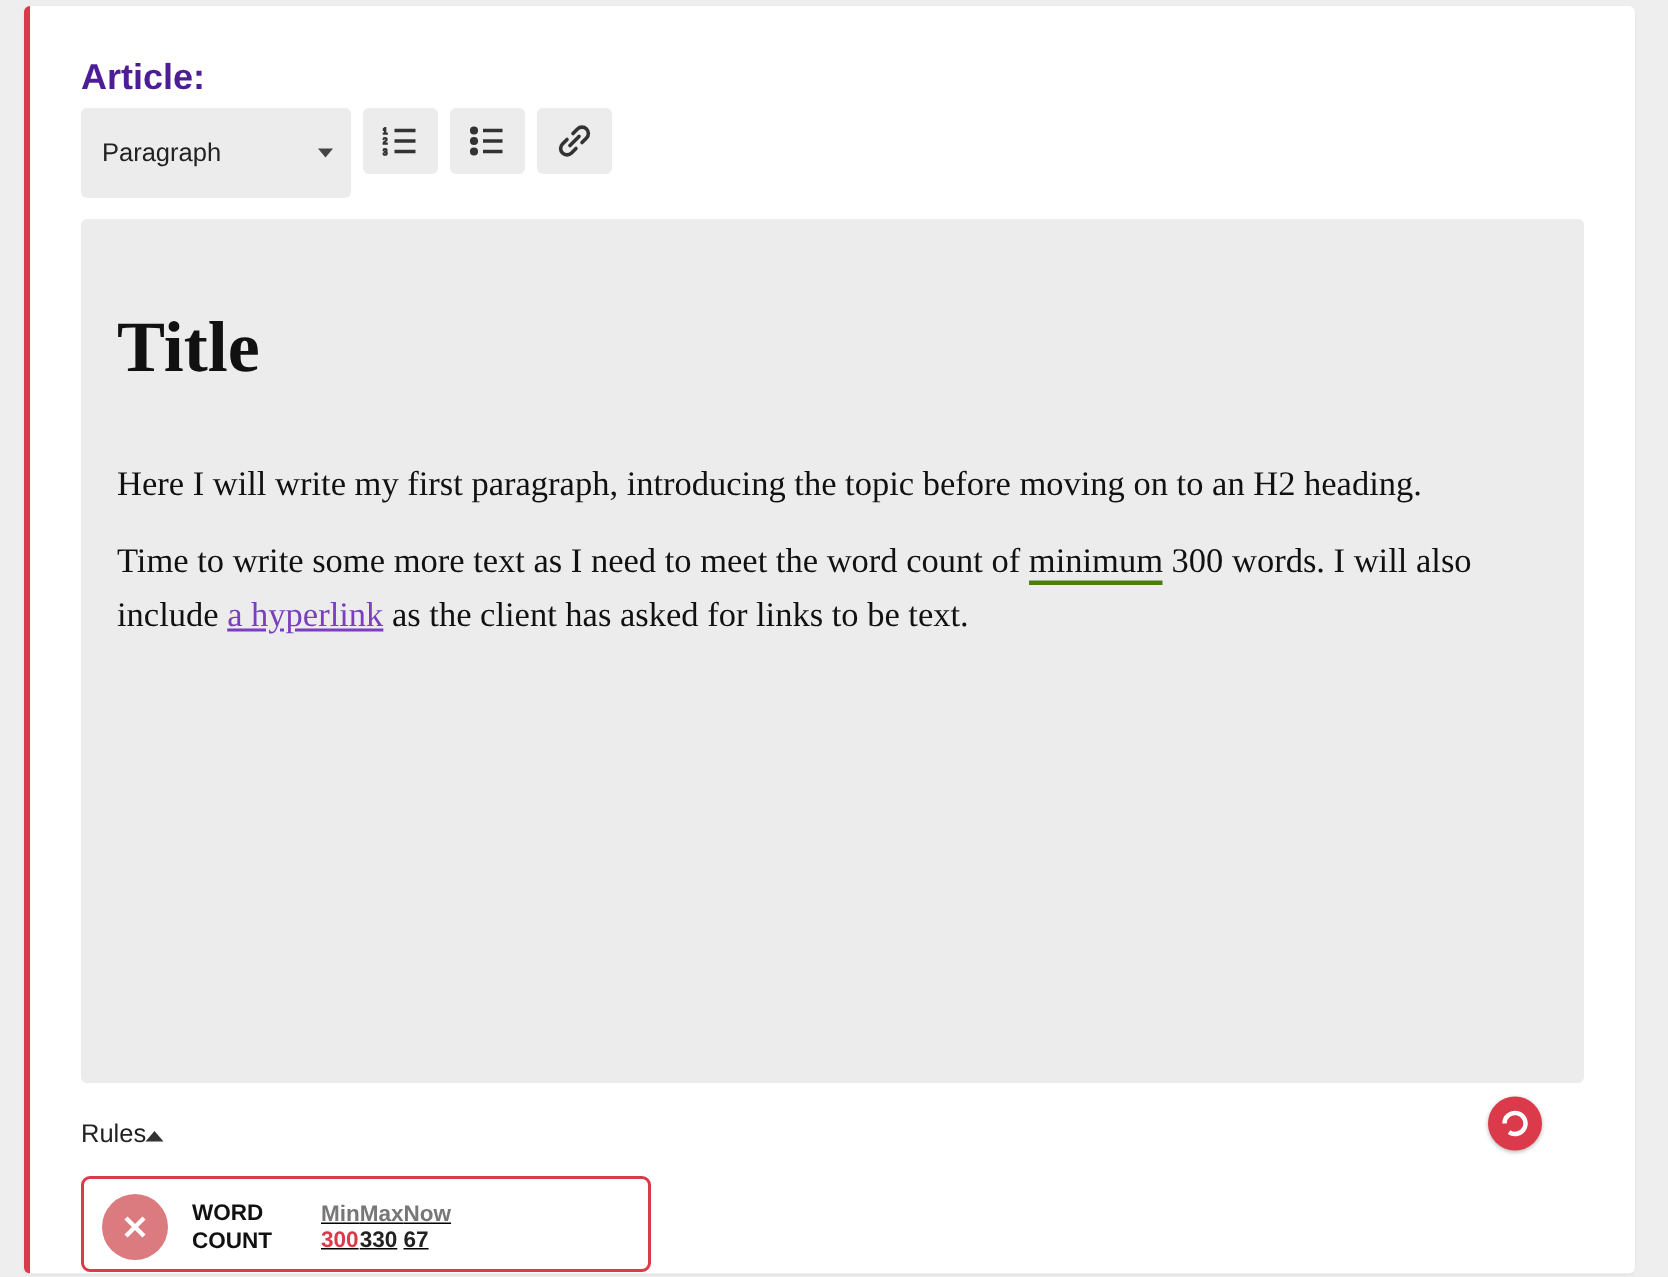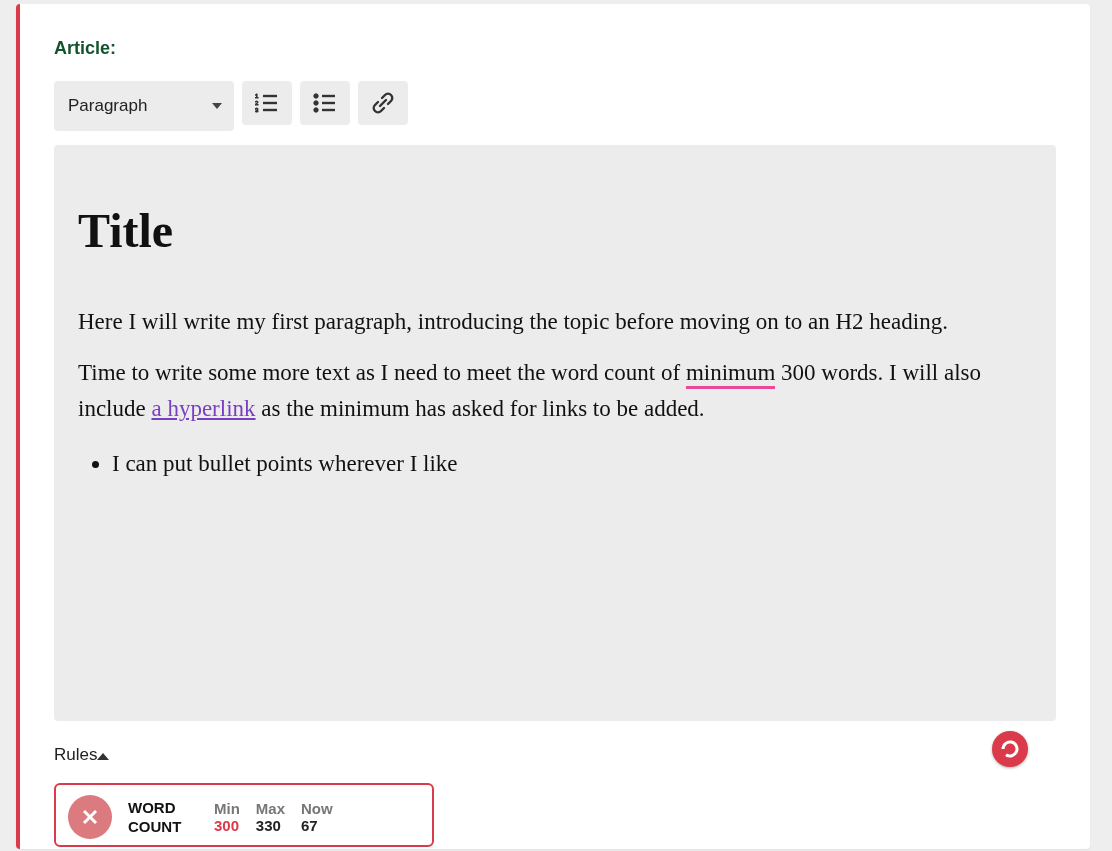--- a/index.html
+++ b/index.html
@@ -17,37 +17,37 @@
     margin: 4px 22px 0 16px;
     background: #ffffff;
     border-radius: 4px;
     border-left: 4px solid #da3a4a;
     padding: 34px 34px 20px 34px;
     height: 845px;
     box-shadow: 0 1px 2px rgba(0,0,0,0.06);
   }
   .label {
     font-weight: 700;
-    font-size: 18px;
-    color: #14532d;
-    margin-bottom: 22px;
+    font-size: 24px;
+    color: #4c1d95;
+    margin-bottom: 6px;
   }
   .toolbar {
     display: flex;
     gap: 8px;
     margin-bottom: 14px;
   }
   .dropdown {
     display: flex;
     align-items: center;
     justify-content: space-between;
     background: #ececec;
     color: #222;
     border-radius: 4px;
-    height: 50px;
+    height: 60px;
     padding: 0 12px 0 14px;
     min-width: 180px;
     font-size: 17px;
     cursor: pointer;
   }
   .dropdown .caret {
     width: 0; height: 0;
     border-left: 5px solid transparent;
     border-right: 5px solid transparent;
     border-top: 6px solid #444;
@@ -72,21 +72,21 @@
     font-size: 23px;
     line-height: 1.6;
     height: 576px;
   }
   .editor h1 { font-size: 48px; font-weight: 700; margin: 18px 0 34px 0; }
   .editor h2 { font-size: 34px; font-weight: 700; margin: 30px 0 26px 0; }
   .editor h3 { font-size: 24px; font-weight: 700; margin: 26px 0 0 0; }
   .editor p { margin: 0 0 14px 0; }
   .editor ul { margin: 18px 0 24px 34px; padding: 0; }
   .editor ul li { margin: 0; }
-  .spellerr { border-bottom: 3px solid #ec4899; padding-bottom: 1px; }
+  .spellerr { border-bottom: 3px solid #4d7c0f; padding-bottom: 1px; }
   .hyperlink { color: #7a3fbf; text-decoration: underline; cursor: pointer; }
   .fab {
     position: absolute;
     right: 62px;
     top: 727px;
     width: 36px; height: 36px;
     border-radius: 50%;
     background: #da3a4a;
     display: flex; align-items: center; justify-content: center;
     cursor: pointer;
@@ -128,22 +128,22 @@
   .rule-icon svg { stroke: #fff; stroke-width: 3; }
   .rule-title {
     font-weight: 700;
     font-size: 15px;
     color: #111;
     line-height: 1.3;
     width: 70px;
   }
   .rule-metrics {
     display: flex;
-    gap: 16px;
     font-size: 15px;
+    text-decoration: underline;
   }
   .metric { display: flex; flex-direction: column; }
   .metric .hdr { color: #777; font-weight: 700; }
   .metric .val { color: #222; font-weight: 700; }
   .metric .val.red { color: #da3a4a; }
 </style>
 </head>
 <body>
 
 <div class="card">
@@ -181,25 +181,22 @@
         <path d="M12 6 l3 -3 a4 4 0 0 1 6 6 l-3 3" stroke="#333" stroke-width="2.4" fill="none" stroke-linecap="round"></path>
         <path d="M14 16 l-3 3 a4 4 0 0 1 -6 -6 l3 -3" stroke="#333" stroke-width="2.4" fill="none" stroke-linecap="round"></path>
       </svg>
     </div>
   </div>
 
   <div class="editor">
     <h1>Title</h1>
     <p>Here I will write my first paragraph, introducing the topic before moving on to an H2 heading.</p>
     <p>
-      <span>Time to write some more text as I need to meet the word count of </span><span class="spellerr">minimum</span><span> 300 words. I will also include </span><span class="hyperlink">a hyperlink</span><span> as the minimum has asked for links to be added.</span>
+      <span>Time to write some more text as I need to meet the word count of </span><span class="spellerr">minimum</span><span> 300 words. I will also include </span><span class="hyperlink">a hyperlink</span><span> as the client has asked for links to be text.</span>
     </p>
-    <ul>
-      <li>I can put bullet points wherever I like</li>
-    </ul>
   </div>
 
   <div class="fab">
     <svg width="22" height="22" viewBox="0 0 22 22">
       <path d="M4 11 a7 7 0 1 1 3 5.7"></path>
     </svg>
   </div>
 
   <div class="rules-header">
     <span>Rules</span>

